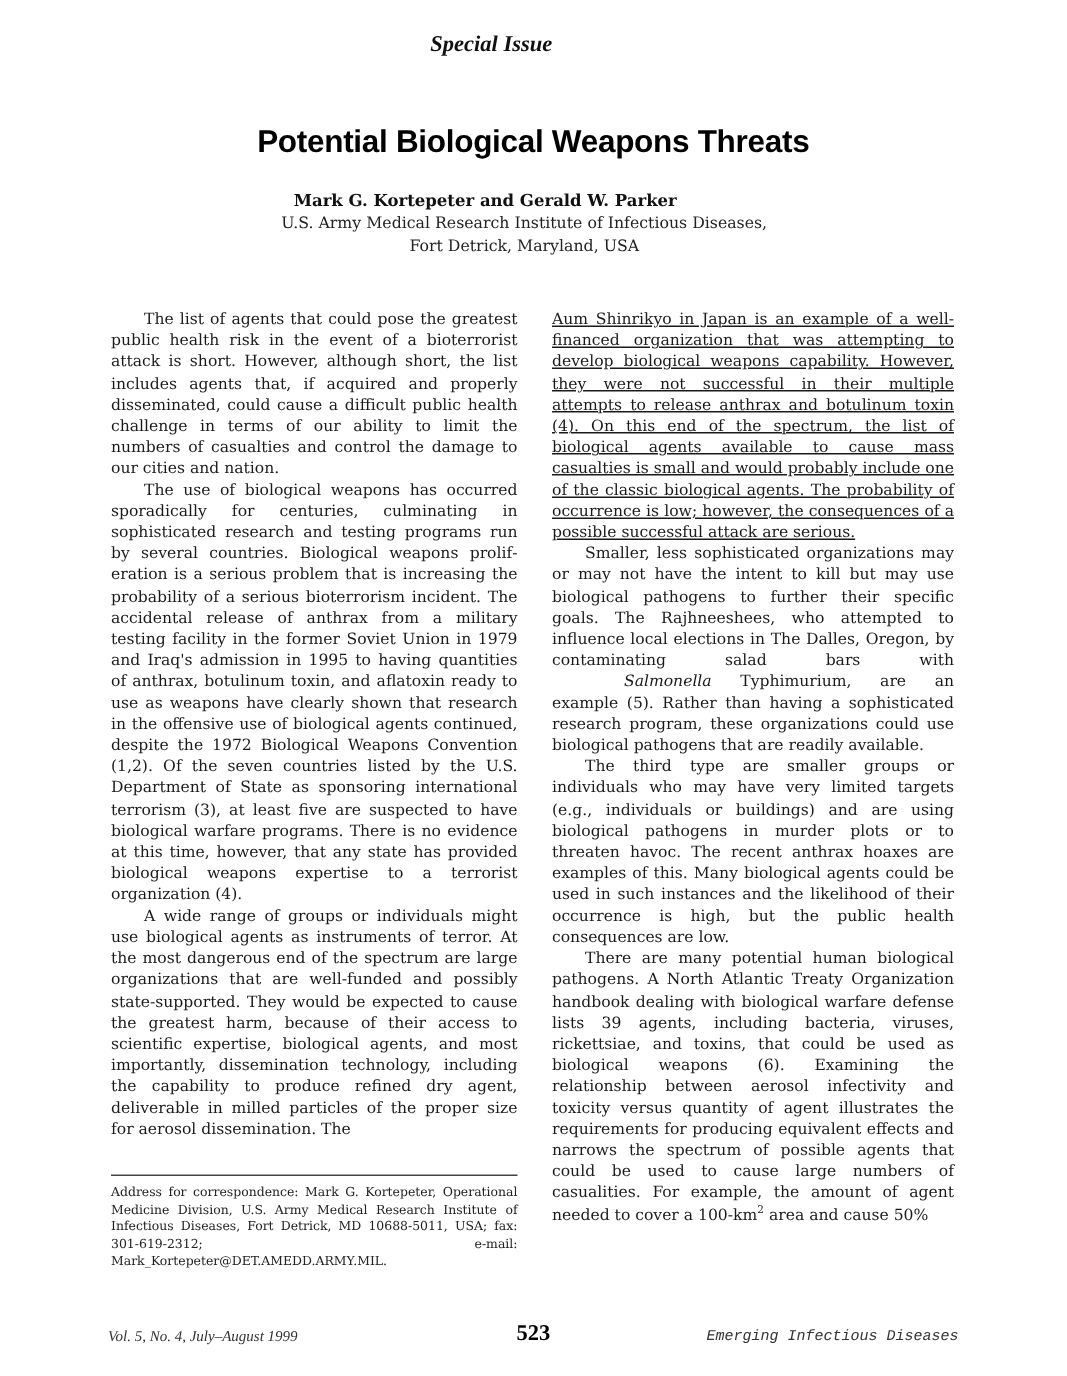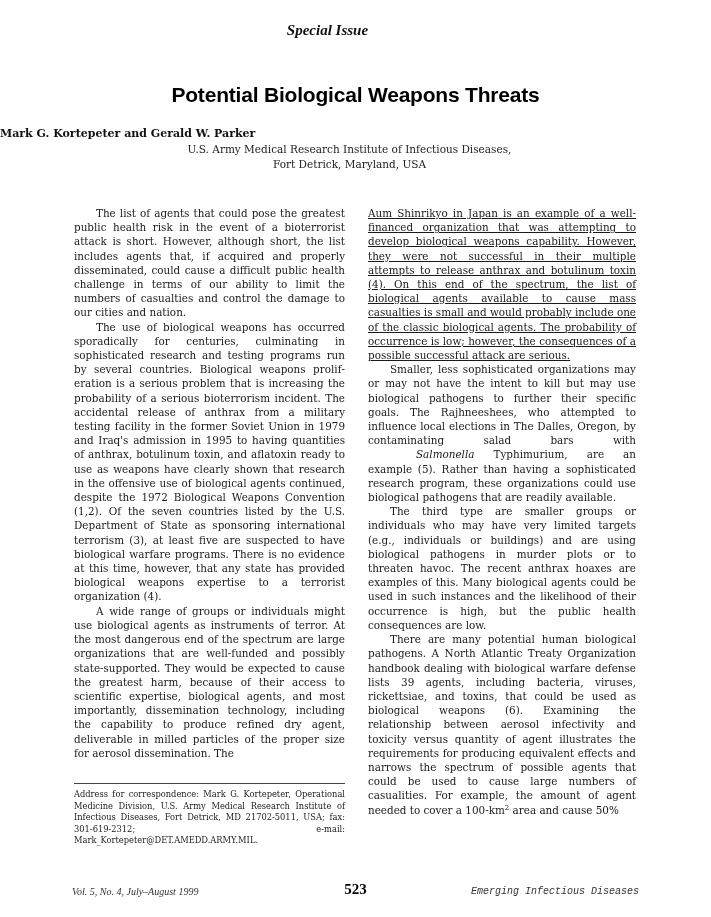--- a/index.html
+++ b/index.html
@@ -8,21 +8,21 @@
     position: absolute; top: 22px; left: 0; width: 655px; text-align: center;
     font-family: "Liberation Serif", serif; font-style: italic; font-weight: bold;
     font-size: 15px; color: #111;
   }
   .title {
     position: absolute; top: 83px; left: 0; width: 711px; text-align: center;
     font-family: "Liberation Sans", sans-serif; font-weight: bold;
     font-size: 21px; color: #000; letter-spacing: -0.2px;
   }
   .authors {
-    position: absolute; top: 127px; left: 0; width: 647px; text-align: left;
+    position: absolute; top: 127px; left: 0; width: 647px; text-align: center;
     font-family: "DejaVu Serif", serif; font-weight: bold; font-size: 11px; color: #111;
   }
   .affil {
     position: absolute; left: 0; width: 699px; text-align: center;
     font-family: "DejaVu Serif", serif; font-size: 10.5px; color: #222;
   }
   .affil.l1 { top: 143px; }
   .affil.l2 { top: 158px; }
   .col {
     position: absolute; top: 206px;
@@ -62,21 +62,21 @@
 <div class="affil l1">U.S. Army Medical Research Institute of Infectious Diseases,</div>
 <div class="affil l2">Fort Detrick, Maryland, USA</div>
 
 <div class="col left">
   <p>The list of agents that could pose the greatest public health risk in the event of a bioterrorist attack is short. However, although short, the list includes agents that, if acquired and properly disseminated, could cause a difficult public health challenge in terms of our ability to limit the numbers of casualties and control the damage to our cities and nation.</p>
   <p>The use of biological weapons has occurred sporadically for centuries, culminating in sophisticated research and testing programs run by several countries. Biological weapons prolif­eration is a serious problem that is increasing the probability of a serious bioterrorism incident. The accidental release of anthrax from a military testing facility in the former Soviet Union in 1979 and Iraq's admission in 1995 to having quantities of anthrax, botulinum toxin, and aflatoxin ready to use as weapons have clearly shown that research in the offensive use of biological agents continued, despite the 1972 Biological Weapons Convention (1,2). Of the seven countries listed by the U.S. Department of State as sponsoring international terrorism (3), at least five are suspected to have biological warfare programs. There is no evidence at this time, however, that any state has provided biological weapons expertise to a terrorist organization (4).</p>
   <p>A wide range of groups or individuals might use biological agents as instruments of terror. At the most dangerous end of the spectrum are large organizations that are well-funded and possibly state-supported. They would be ex­pected to cause the greatest harm, because of their access to scientific expertise, biological agents, and most importantly, dissemination technology, including the capability to produce refined dry agent, deliverable in milled particles of the proper size for aerosol dissemination. The</p>
 </div>
 
 <div class="footnote-rule"></div>
-<div class="footnote">Address for correspondence: Mark G. Kortepeter, Operational Medicine Division, U.S. Army Medical Research Institute of Infectious Diseases, Fort Detrick, MD 21702-5011, USA; fax: 301-619-2312; e-mail: Mark_Kortepeter@DET.AMEDD.ARMY.MIL.</div>
+<div class="footnote">Address for correspondence: Mark G. Kortepeter, Operational Medicine Division, U.S. Army Medical Research Institute of Infectious Diseases, Fort Detrick, MD 10688-5011, USA; fax: 301-619-2312; e-mail: Mark_Kortepeter@DET.AMEDD.ARMY.MIL.</div>
 
 <div class="col right">
   <p class="noindent">Aum Shinrikyo in Japan is an example of a well-financed organization that was attempting to develop biological weapons capability. However, they were not successful in their multiple attempts to release anthrax and botulinum toxin (4). On this end of the spectrum, the list of biological agents available to cause mass casualties is small and would probably include one of the classic biological agents. The probability of occurrence is low; however, the consequences of a possible successful attack are serious.</p>
   <p><span>Smaller, less sophisticated organizations may or may not have the intent to kill but may use biological pathogens to further their specific goals. The Rajhneeshees, who attempted to influence local elections in The Dalles, Oregon, by contaminating salad bars with </span><em>Salmonella</em><span> Typhimurium, are an example (5). Rather than having a sophisticated research program, these organizations could use biological pathogens that are readily available.</span></p>
   <p>The third type are smaller groups or individuals who may have very limited targets (e.g., individuals or buildings) and are using biological pathogens in murder plots or to threaten havoc. The recent anthrax hoaxes are examples of this. Many biological agents could be used in such instances and the likelihood of their occurrence is high, but the public health consequences are low.</p>
   <p><span>There are many potential human biological pathogens. A North Atlantic Treaty Organiza­tion handbook dealing with biological warfare defense lists 39 agents, including bacteria, viruses, rickettsiae, and toxins, that could be used as biological weapons (6). Examining the relationship between aerosol infectivity and toxicity versus quantity of agent illustrates the requirements for producing equivalent effects and narrows the spectrum of possible agents that could be used to cause large numbers of casualities. For example, the amount of agent needed to cover a 100-km</span><sup>2</sup><span> area and cause 50%</span></p>
 </div>
 
 <div class="footer left">Vol. 5, No. 4, July–August 1999</div>
 <div class="footer center">523</div>

